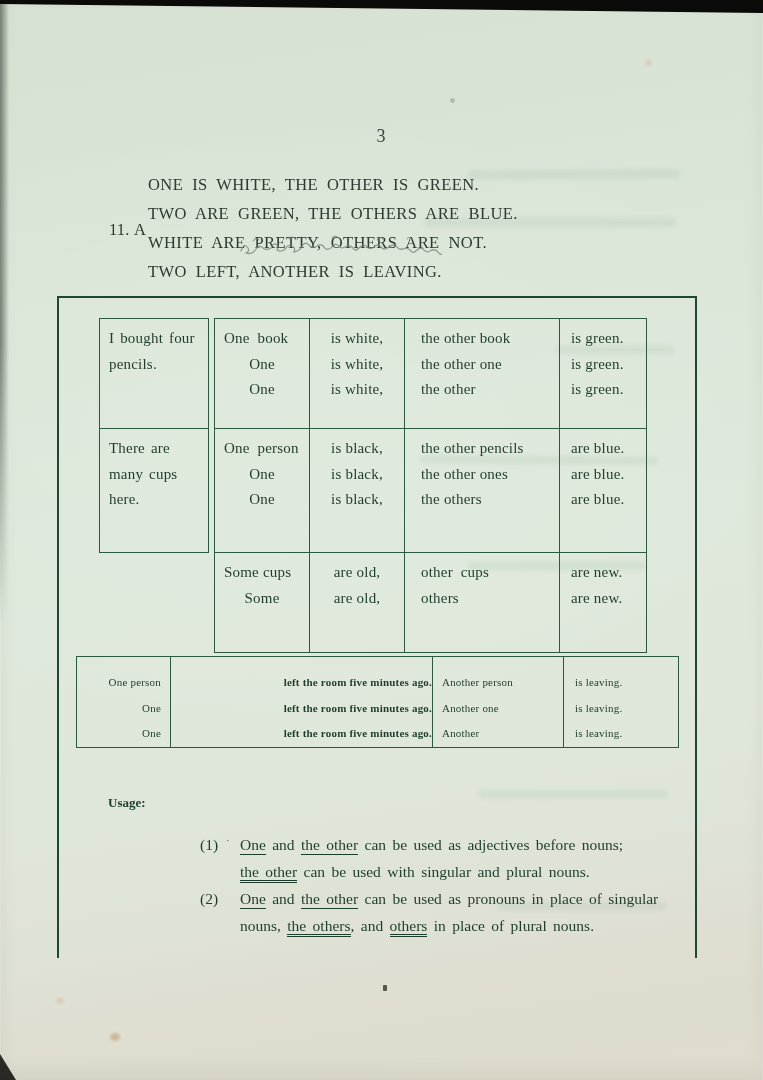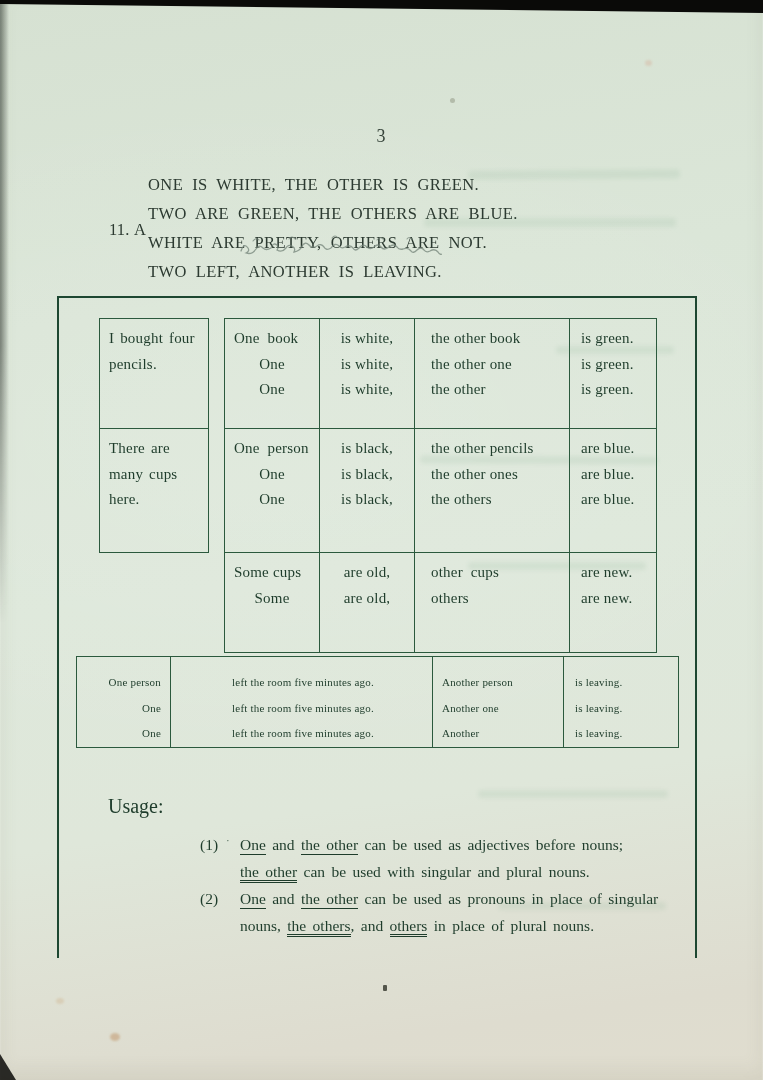--- a/index.html
+++ b/index.html
@@ -46,21 +46,21 @@
   
   .examples-panel{
     position:absolute;left:57px;top:296px;width:636px;height:660px;
     border:2px solid #1d4731;border-bottom:none;
   }
   
   table{border-collapse:collapse;table-layout:fixed;position:absolute;}
   td{vertical-align:top;padding:0;}
   .t-ex td, .t-ctx td{border:1.5px solid #2b593d;}
   .t-ctx{left:99px;top:318px;width:109px;}
-  .t-ex {left:224px;top:318px;width:432px;}
+  .t-ex {left:214px;top:318px;width:432px;}
   .t-ctx tr:nth-child(1) td,.t-ex tr:nth-child(1) td{height:102px;}
   .t-ctx tr:nth-child(2) td,.t-ex tr:nth-child(2) td{height:116px;}
   .t-ctx tr:nth-child(3) td,.t-ex tr:nth-child(3) td{height:92px;}
   .t-ctx td,.t-ex td{
     font-size:15px;line-height:25.5px;color:#1e3c2b;letter-spacing:.2px;
   }
   .t-ctx td{padding:7px 4px 0 9px;word-spacing:2px;}
   .t-ex td{padding-top:7px;}
   .t-ex td div{white-space:pre;}
   .t-ex td.c0 div{text-align:center;}
@@ -69,27 +69,27 @@
   .t-ex td.c2 div{text-align:left;padding-left:16px;}
   .t-ex td.c3 div{text-align:left;padding-left:11px;}
   .t-an{left:76px;top:656px;width:602px;border:1.5px solid #2b593d;}
   .t-an td{
     border-right:1.5px solid #2b593d;
     font-size:11px;line-height:25.5px;color:#1e3c2b;letter-spacing:.2px;white-space:pre;
   }
   .t-an td:last-child{border-right:none;}
   .t-an tr:first-child td{padding-top:13px;}
   .t-an td.c0{text-align:right;padding-right:9px;}
-  .t-an td.c1{text-align:center;padding-left:3px;}
+  .t-an td.c1{text-align:right;padding-left:3px;font-weight:bold;}
   .t-an td.c2{text-align:left;padding-left:9px;}
   .t-an td.c3{text-align:left;padding-left:11px;}
   
   .usage-label{
     position:absolute;left:108px;top:795px;
-    font-size:20px;font-weight:normal;color:#1e3c2b;
+    font-size:13px;font-weight:bold;color:#1e3c2b;
   }
   .usage-items{
     position:absolute;left:200px;top:831px;width:480px;
     font-size:15.5px;line-height:27px;color:#1e3c2b;word-spacing:2.5px;
   }
   .uitem{display:flex;}
   .unum{width:40px;flex:0 0 40px;position:relative;}
   .umark{position:absolute;left:26px;top:-4px;font-size:11px;opacity:.8;}
   .ulines{flex:1;}
   .ul{border-bottom:1px solid currentColor;padding-bottom:1px;}

